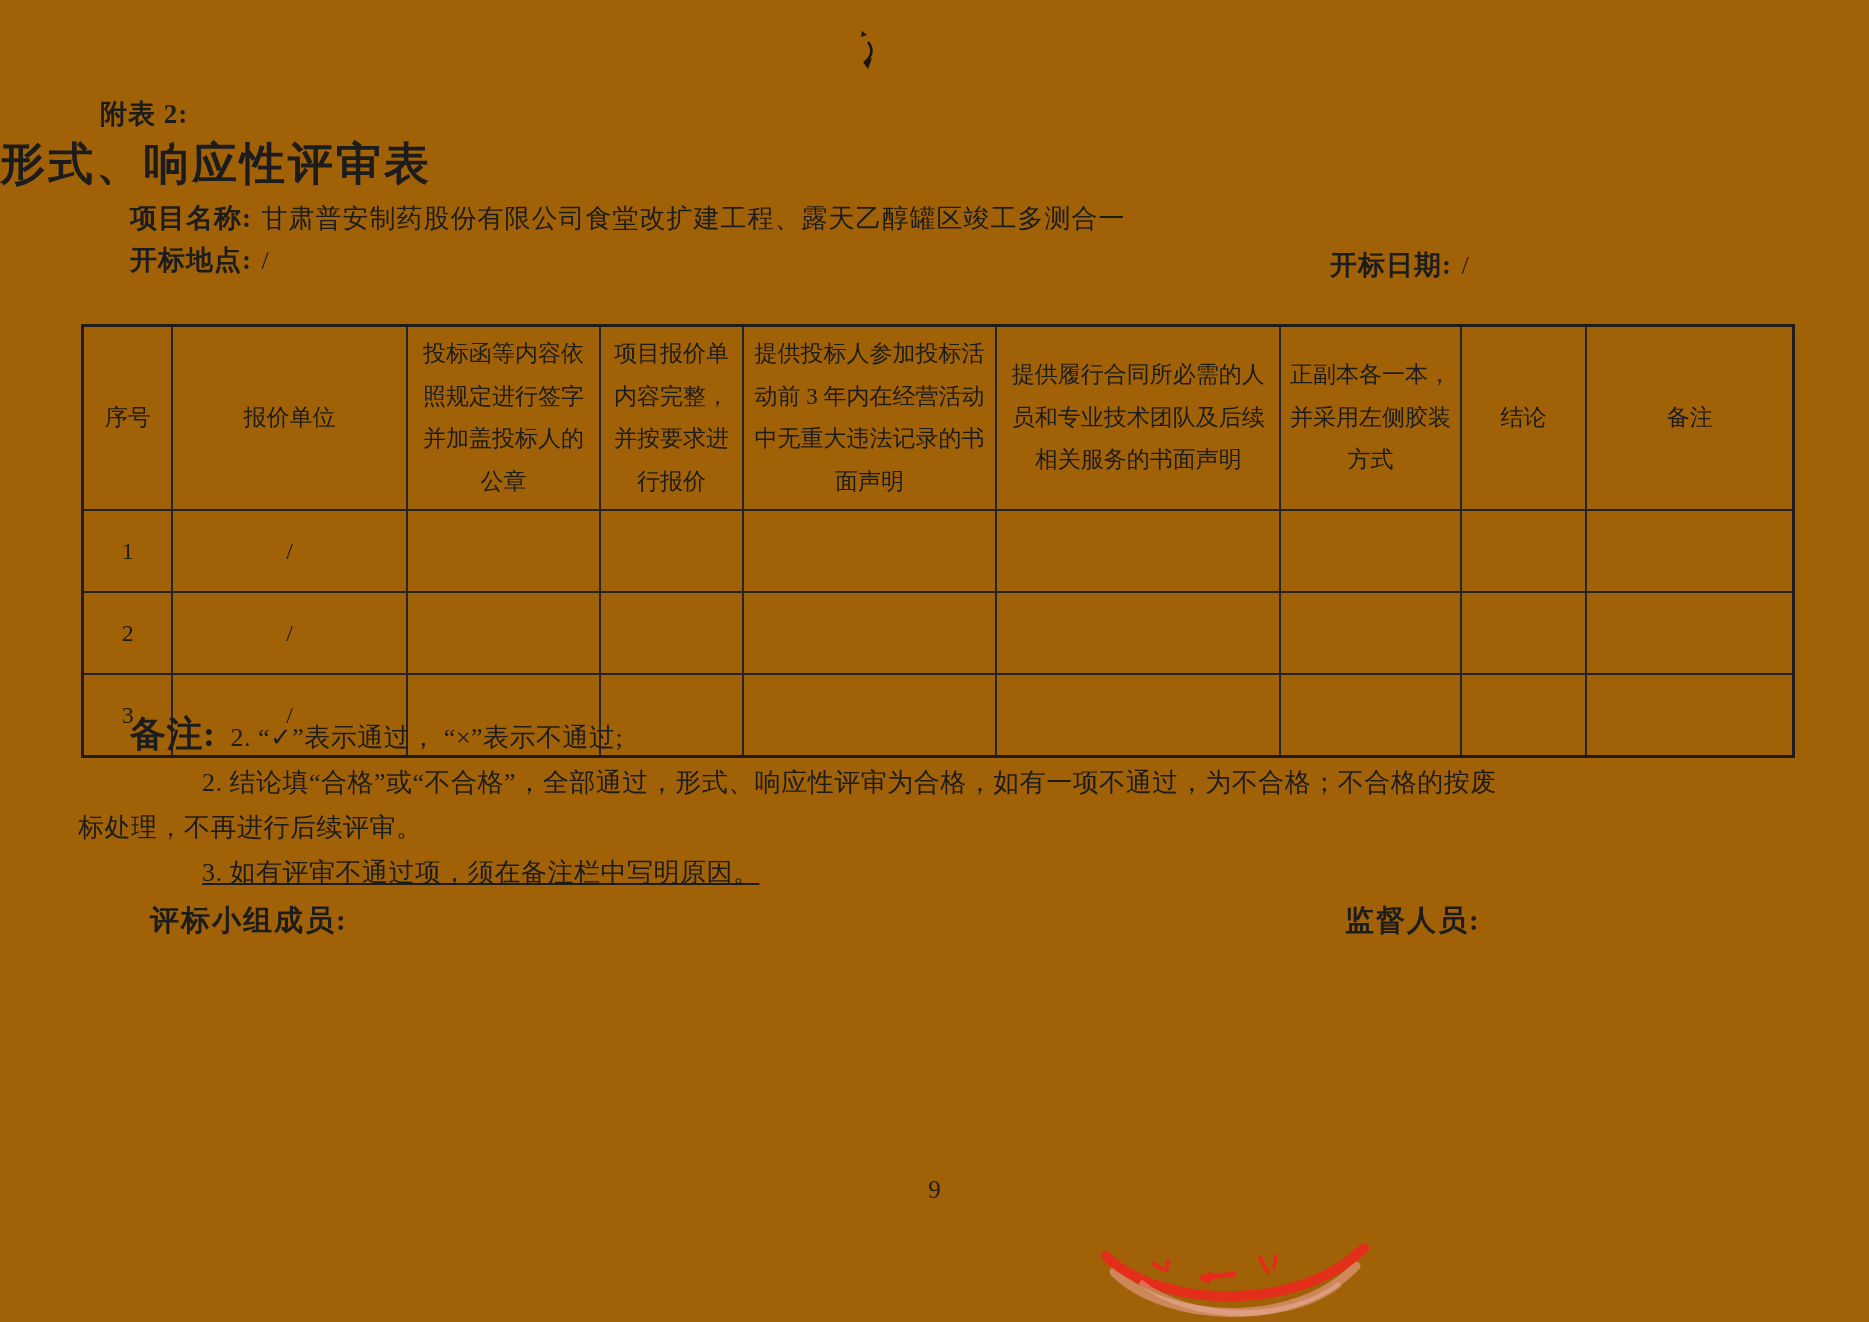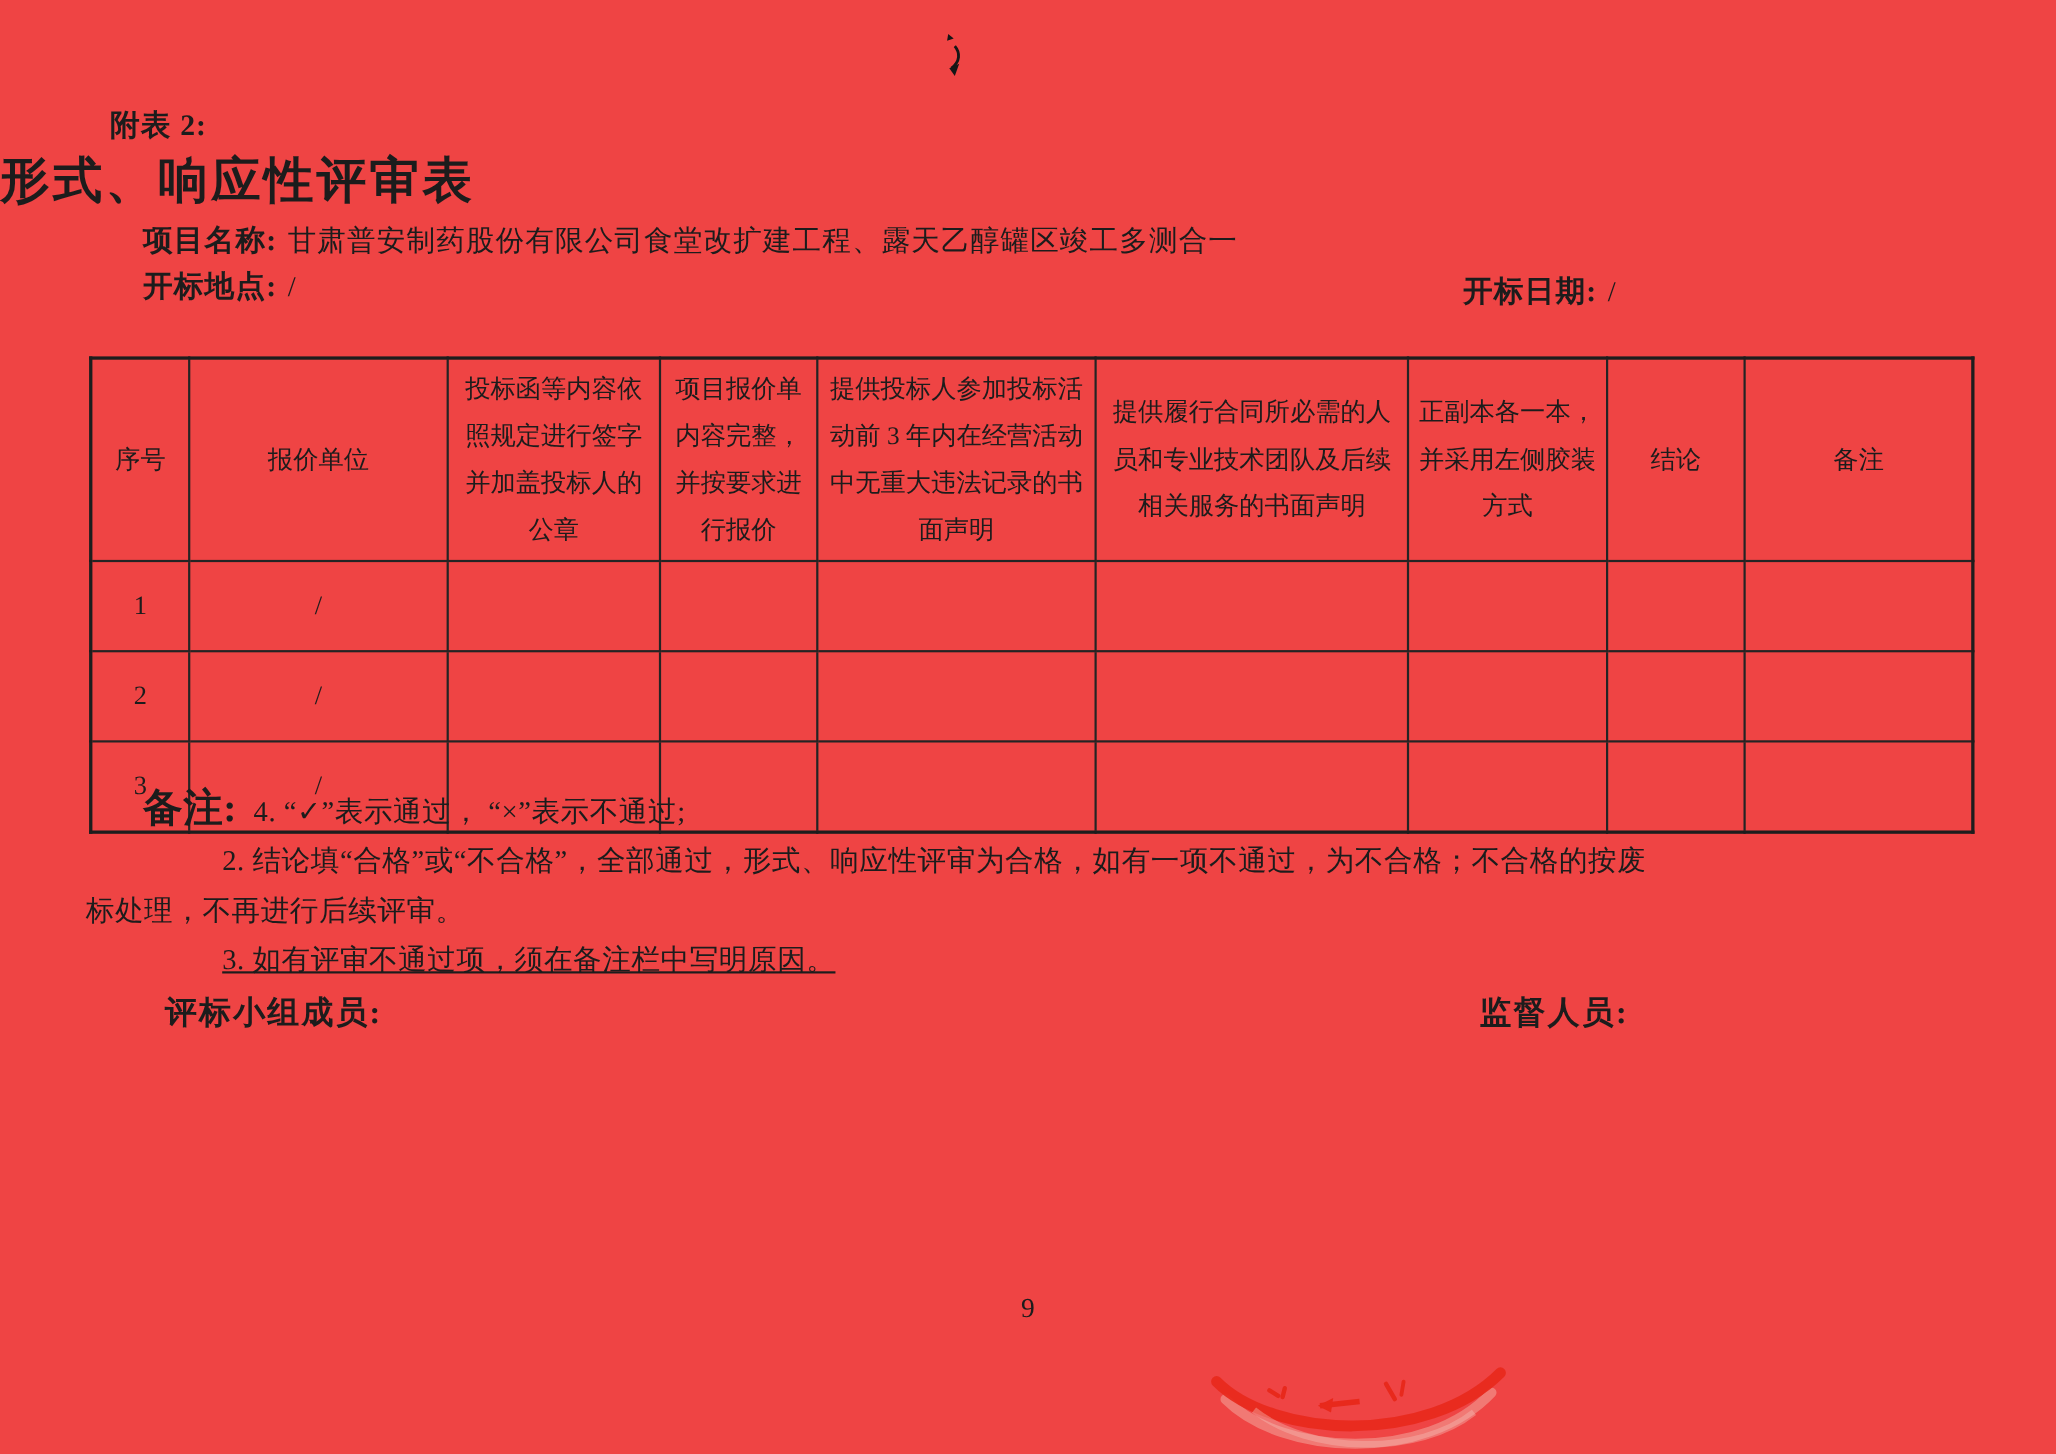--- a/index.html
+++ b/index.html
@@ -1,19 +1,19 @@
 <!DOCTYPE html>
 <html><head>
 <meta charset="utf-8">
 <style>
   html,body{margin:0;padding:0;background:#d8d8d8;}
   .page{
     position:relative;
     width:1869px;height:1322px;
-    background:#ef4444;
+    background:#a16207;
     font-family:"Liberation Serif","DejaVu Serif",serif;
     color:#1c1c1c;
     overflow:hidden;
   }
   .abs{position:absolute;}
   .attachment-label{left:100px;top:96px;font-size:27px;font-weight:bold;letter-spacing:1px;}
   .doc-title{left:0;right:0;top:134px;text-align:left;font-size:45px;font-weight:bold;letter-spacing:3px;}
   .meta-line{font-size:26px;letter-spacing:1px;white-space:nowrap;}
   .meta-label{font-weight:bold;font-size:27px;}
   .project-line{left:130px;top:200px;}
@@ -140,21 +140,21 @@
       <td></td>
       <td></td>
       <td></td>
     </tr>
   </tbody>
     </table>
 
   <div class="abs notes">
     <p class="note-first">
       <span class="notes-label">备注:</span>
-      <span>4. “✓”表示通过， “×”表示不通过;</span>
+      <span>2. “✓”表示通过， “×”表示不通过;</span>
     </p>
     <p class="note-wrap">2. 结论填“合格”或“不合格”，全部通过，形式、响应性评审为合格，如有一项不通过，为不合格；不合格的按废标处理，不再进行后续评审。</p>
     <p class="note-third">3. 如有评审不通过项，须在备注栏中写明原因。</p>
   </div>
 
   <div class="abs sig-label sig-team">评标小组成员:</div>
   <div class="abs sig-label sig-supervisor">监督人员:</div>
 
   <div class="abs page-number">9</div>
 

